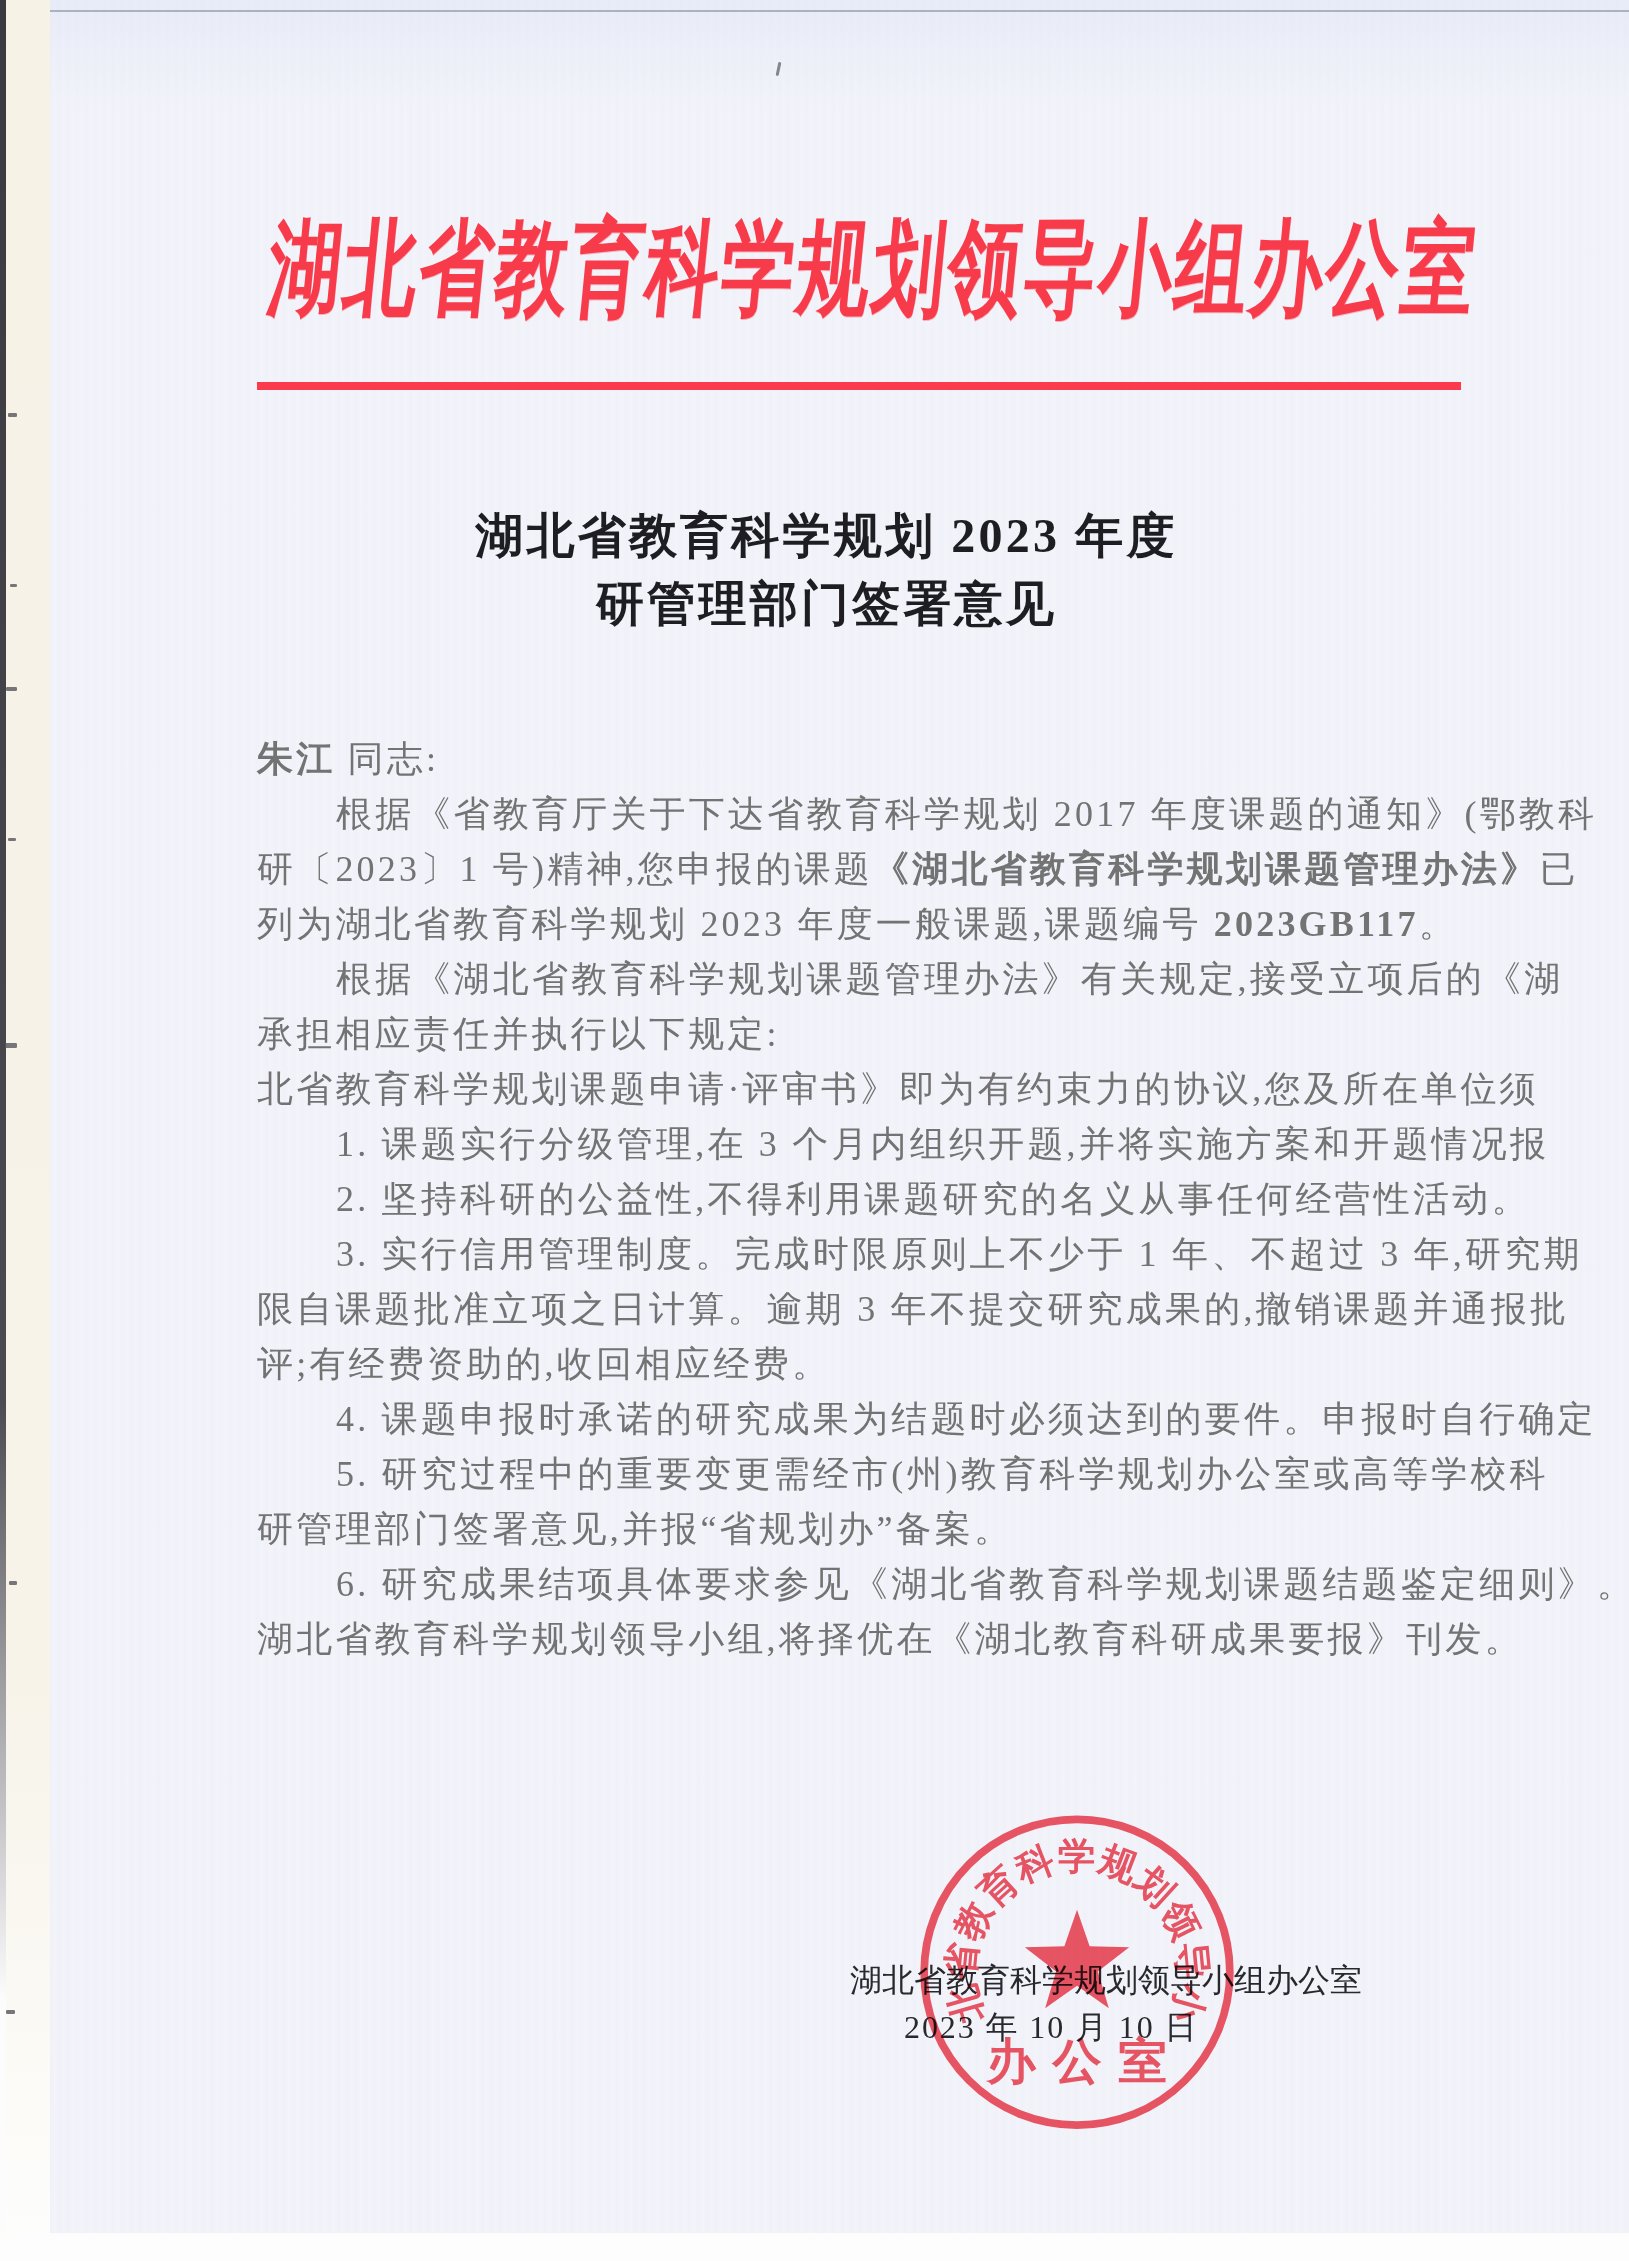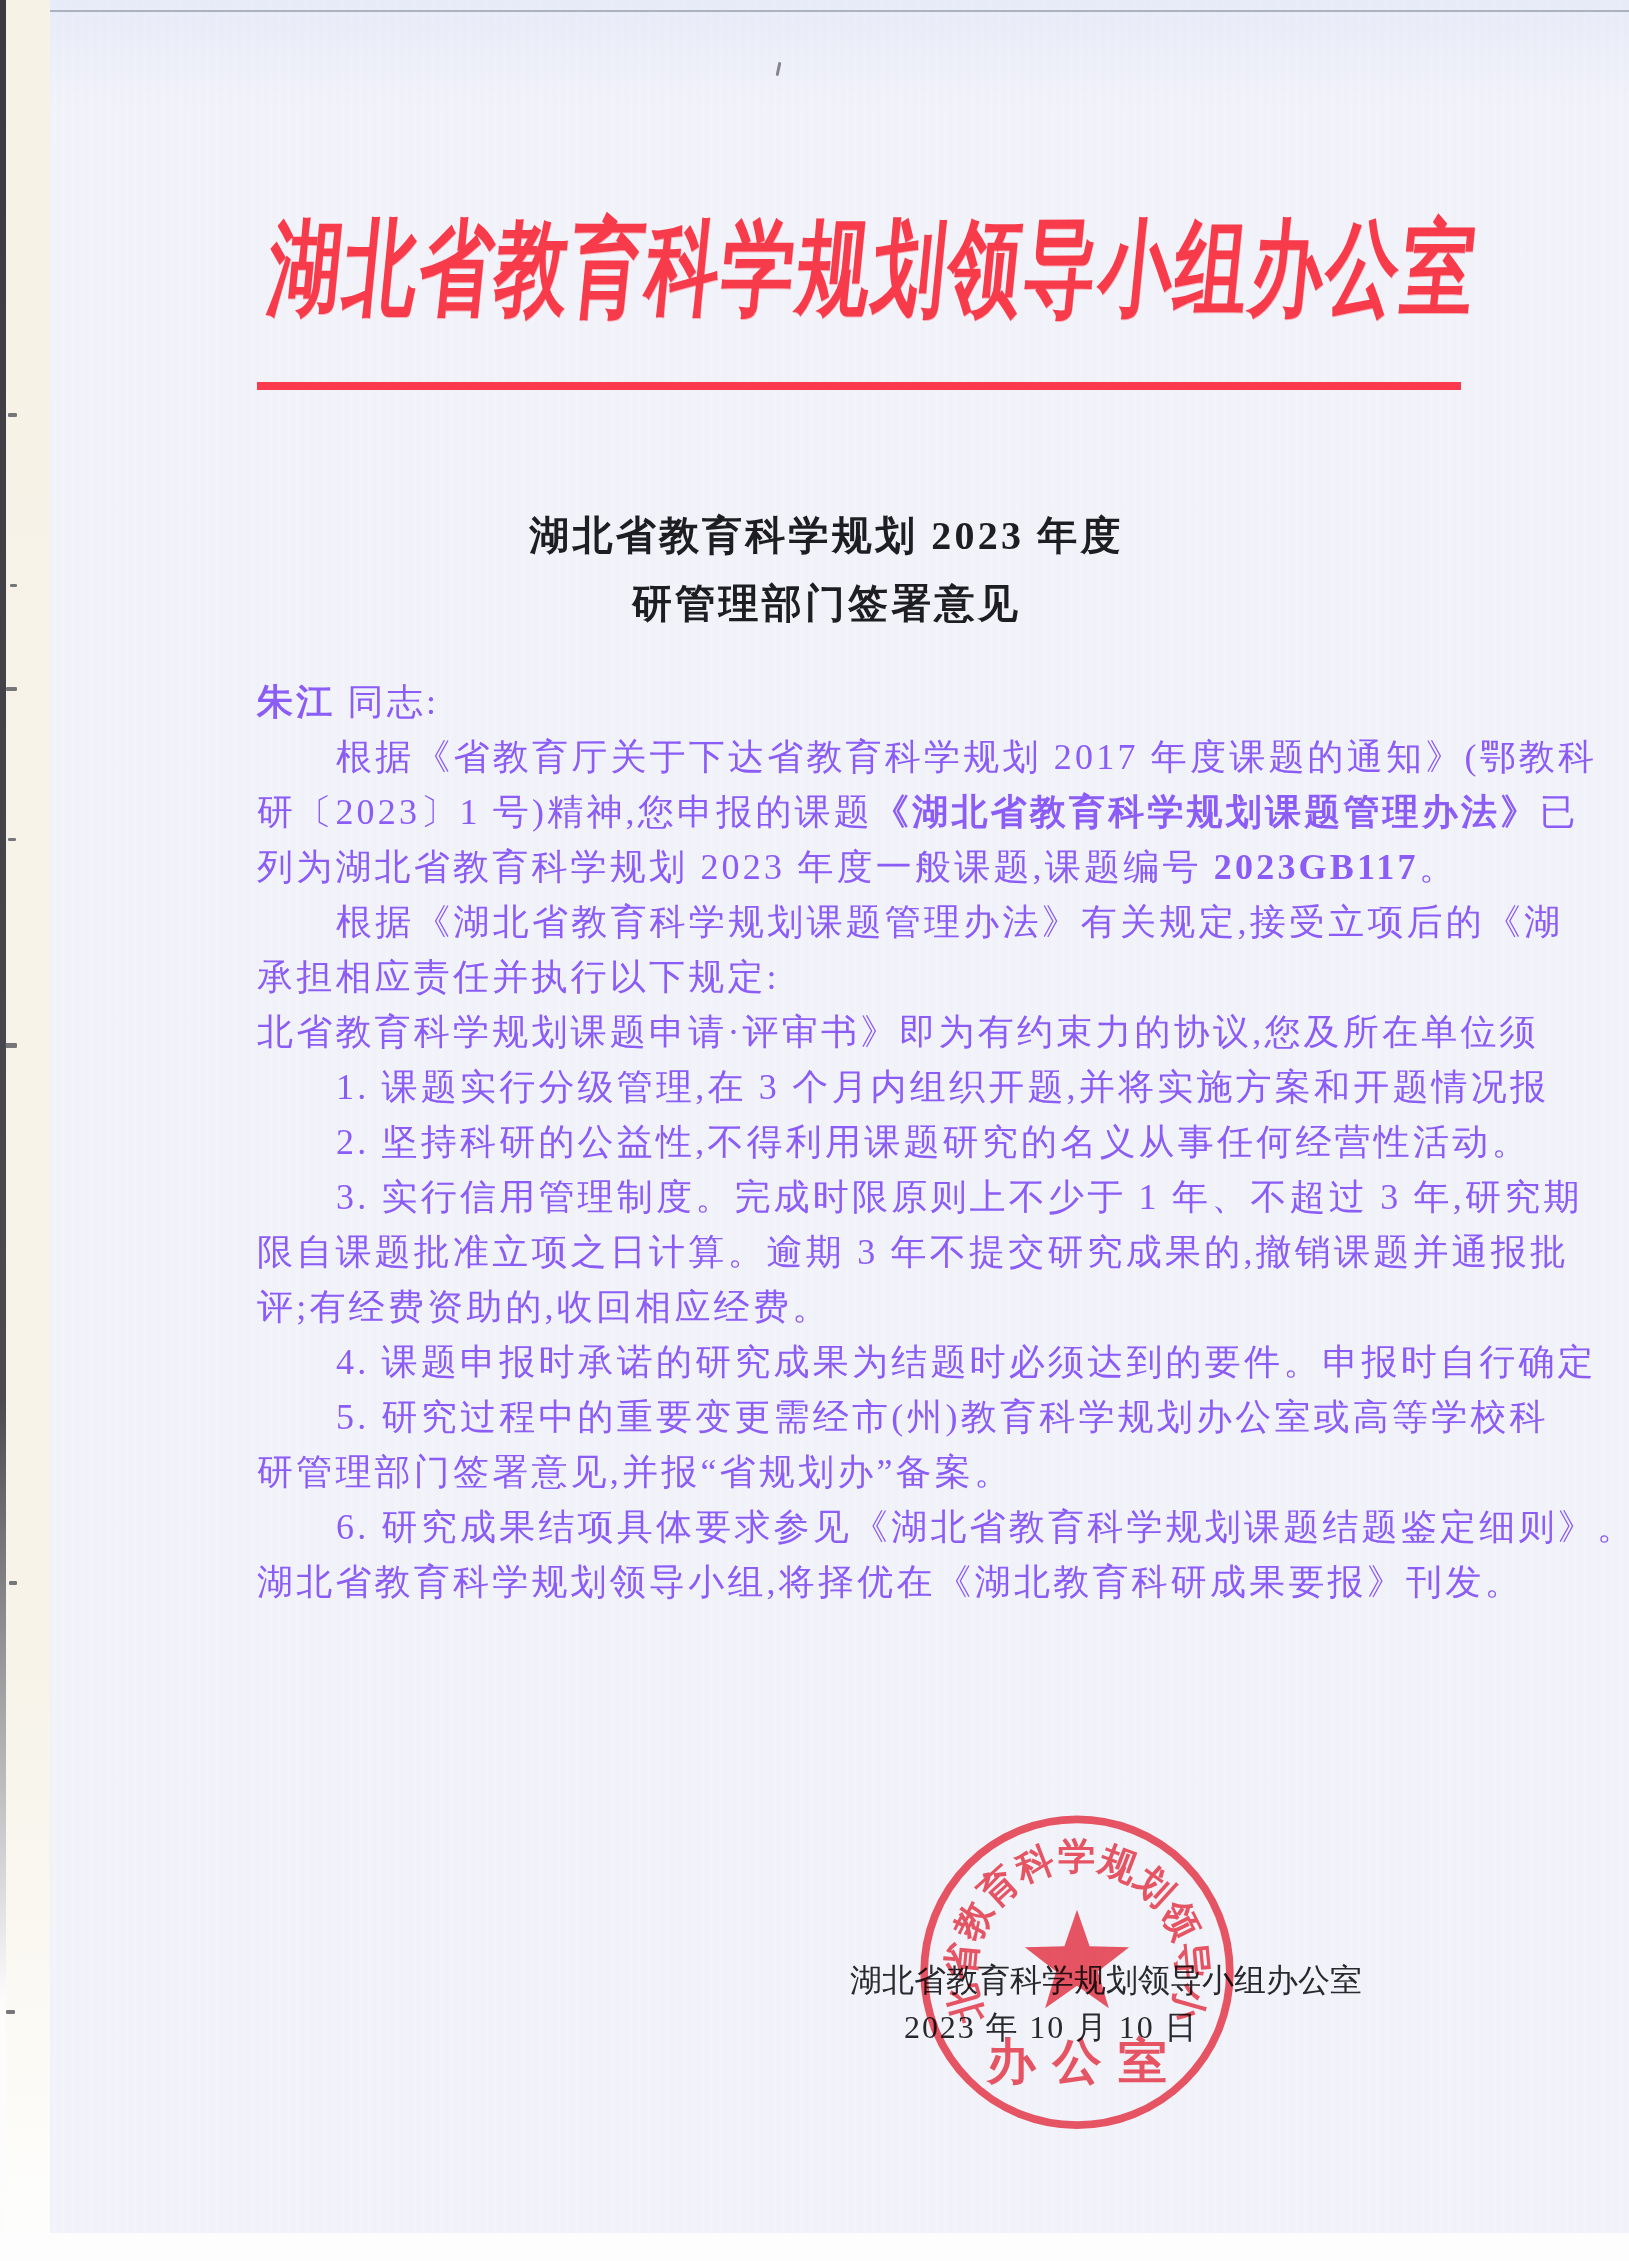--- a/index.html
+++ b/index.html
@@ -42,27 +42,27 @@
     letter-spacing:3.9px;
     text-shadow:0.6px 0.6px 0 rgba(247,59,75,.35);
   }
   .red-rule{
     position:absolute;left:257px;top:382px;width:1204px;height:7.7px;
     background:#fb3a4e;
   }
   
   .doc-title{
     position:absolute;left:23px;top:502px;width:1607px;text-align:center;
-    font-size:40px;line-height:68px;font-weight:bold;color:#1d1d22;
+    font-size:48px;line-height:68px;font-weight:bold;color:#1d1d22;
     letter-spacing:3.2px;
   }
   
   .body-text{
-    position:absolute;left:257px;top:675px;width:1215px;
-    font-size:36px;color:#8b5cf6;
+    position:absolute;left:257px;top:732px;width:1215px;
+    font-size:36px;color:#737373;
   }
   .bline{height:55px;line-height:55px;letter-spacing:3.2px;white-space:nowrap;}
   .bline.indent{padding-left:79px;}
   .bline .bold{font-weight:bold;}
   
   .sig-org{
     position:absolute;left:850px;top:1960px;
     font-size:32px;line-height:41px;color:#28282d;letter-spacing:0;white-space:nowrap;
   }
   .sig-date{

